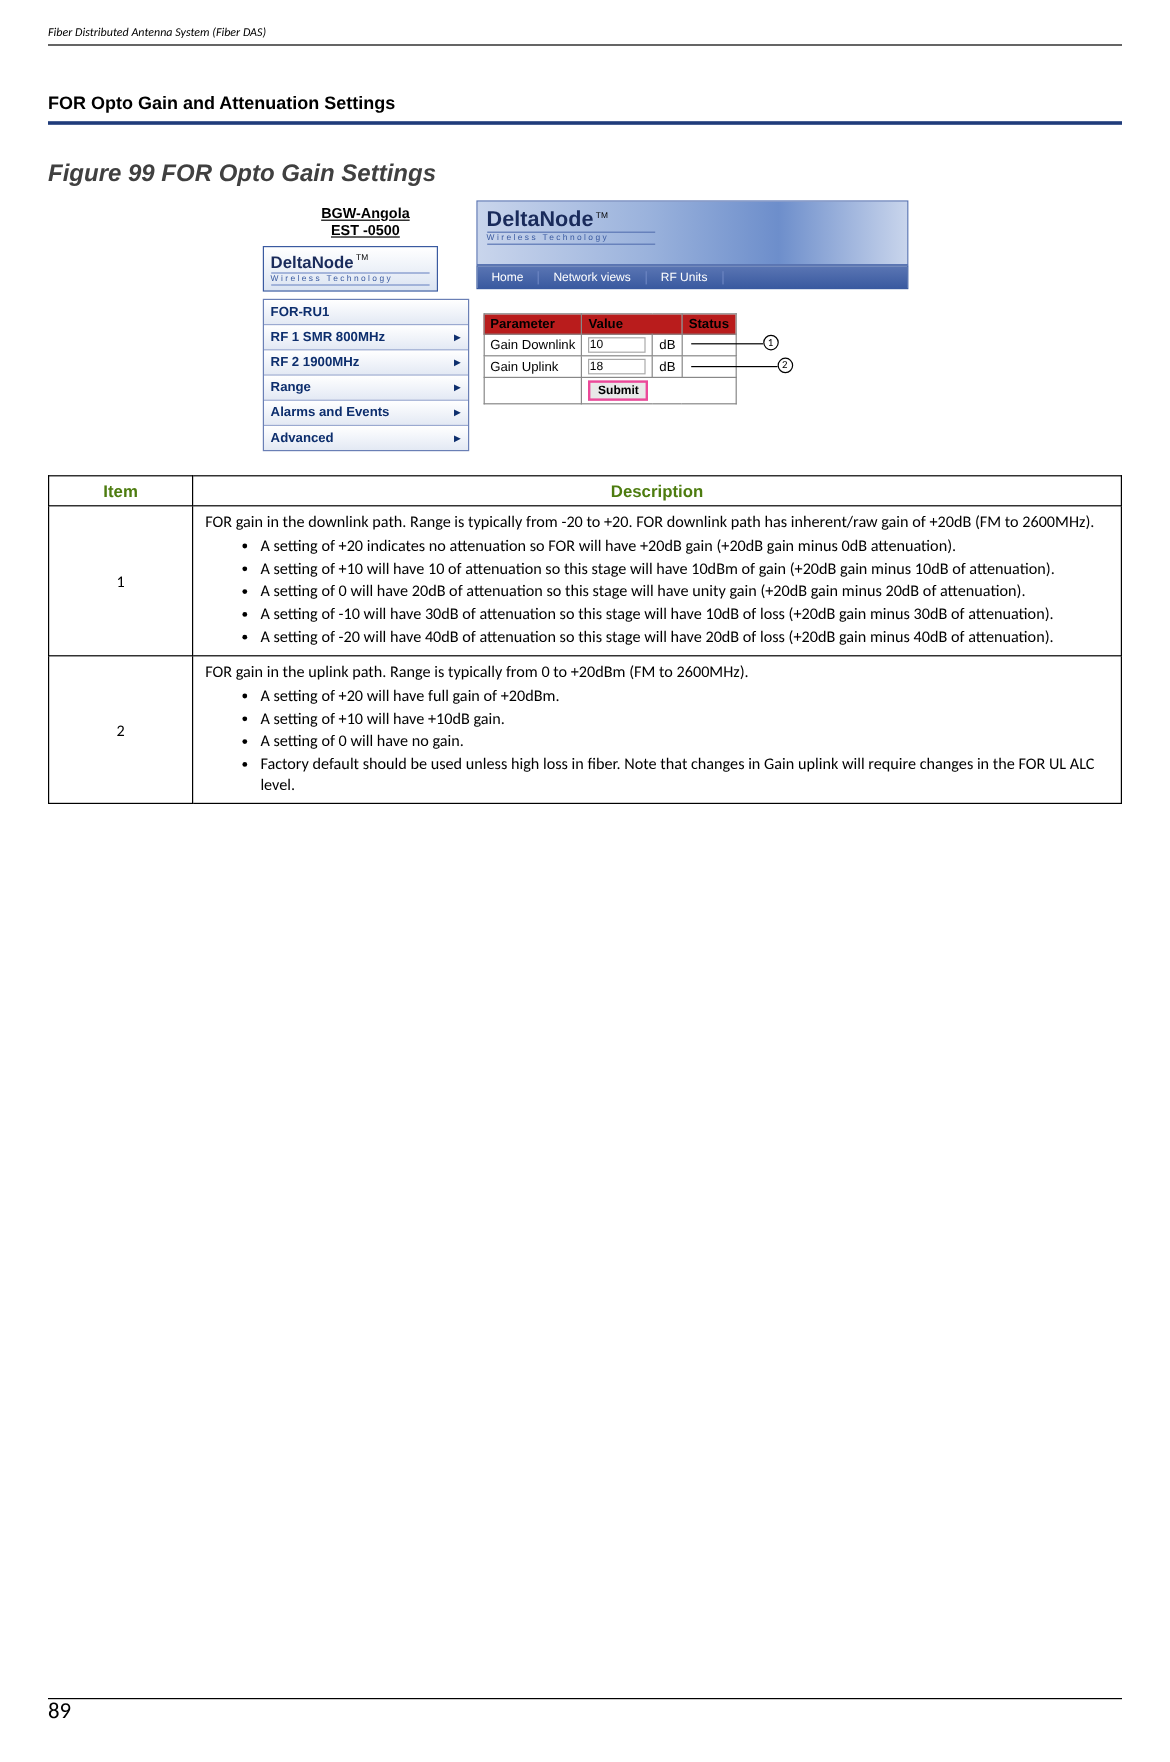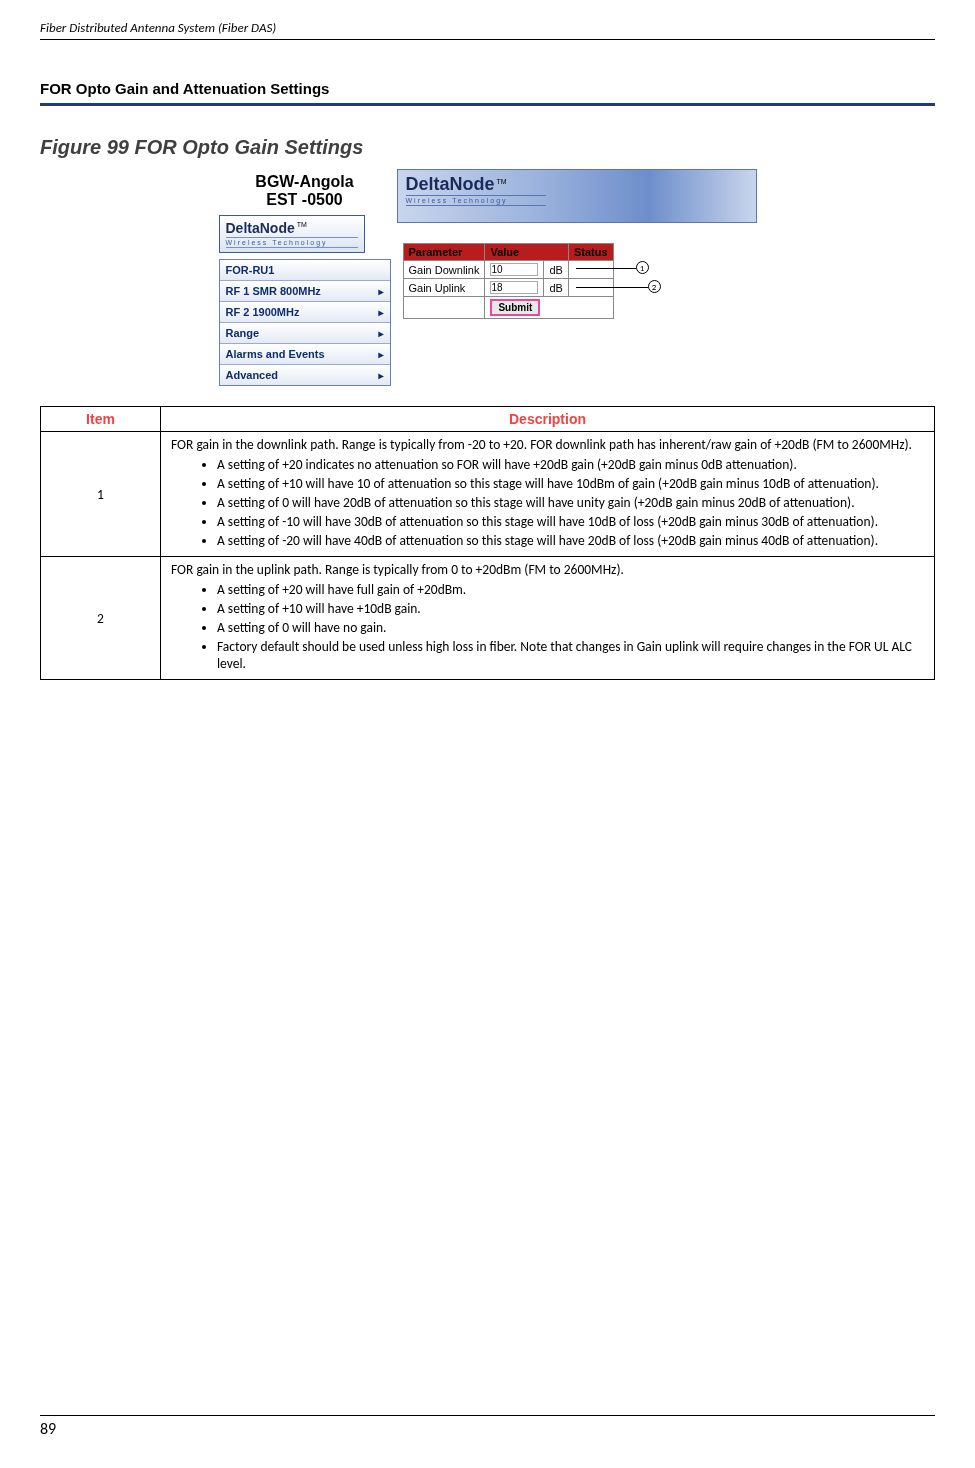--- a/index.html
+++ b/index.html
@@ -8,21 +8,21 @@
     font-size: 14px;
     color: #000;
     background: #fff;
     width: 975px;
     padding: 20px 40px 40px 40px;
     position: relative;
     min-height: 1468px;
   }
   .header-title {
     font-style: italic;
-    font-size: 13px;
+    font-size: 10px;
     font-weight: 500;
     padding-bottom: 4px;
     border-bottom: 1px solid #000;
   }
   .section-title {
     font-weight: bold;
     font-size: 15px;
     margin-top: 40px;
     padding-bottom: 6px;
     border-bottom: 3px solid #1f3b7a;
@@ -39,23 +39,24 @@
   .screenshot-area {
     display: flex;
     justify-content: center;
     margin: 10px 0 20px 0;
     gap: 6px;
   }
   .panel-col { display: flex; flex-direction: column; gap: 6px; }
   .bgw-box {
     text-align: center;
     font-weight: bold;
-    font-size: 16px;
+    font-size: 12px;
     font-family: Arial, sans-serif;
     padding-top: 4px;
+    text-decoration: underline;
   }
   .logo-box1 {
     width: 146px;
     border: 1px solid #3a5aa0;
     background: linear-gradient(#fff,#dbe4f2);
     padding: 4px 6px;
     font-family: Arial, sans-serif;
   }
   .logo-brand {
     font-size: 14px;
@@ -184,21 +185,21 @@
   .desc-table {
     width: 100%;
     border-collapse: collapse;
     margin-top: 10px;
   }
   .desc-table th {
     background: #fff;
     border: 1px solid #000;
     padding: 4px 8px;
     font-weight: bold;
-    color: #ef4444;
+    color: #4d7c0f;
     font-size: 14px;
     font-family: Arial, sans-serif;
   }
   .desc-table td {
     border: 1px solid #000;
     padding: 4px 10px;
     vertical-align: middle;
     font-size: 13.5px;
   }
   .desc-table td.num {
@@ -209,21 +210,21 @@
     list-style: disc;
     padding-left: 46px;
     margin: 2px 0;
   }
   .desc-table ul li { padding: 1px 0; }
   .desc-table .desc-intro { margin-bottom: 2px; }
   .page-num {
     position: absolute;
     bottom: 30px;
     left: 40px;
-    font-size: 16px;
+    font-size: 19px;
   }
   .page-num-rule {
     position: absolute;
     bottom: 52px;
     left: 40px;
     right: 40px;
     border-top: 1px solid #000;
   }
   .flex-row { display: flex; align-items: flex-start; }
 </style>
@@ -270,20 +271,25 @@
           <span>Advanced</span>
           <span class="chev">▸</span>
         </div>
     </div>
   </div>
 
   <div class="right-col">
     <div class="top-banner">
       <span class="brand2">DeltaNode</span><span class="tm">TM</span>
       <div class="sub2">Wireless   Technology</div>
+    </div>
+    <div class="nav-tabs">
+      <div class="tab">Home</div>
+      <div class="tab">Network views</div>
+      <div class="tab">RF Units</div>
     </div>
     <div style="height:20px;"></div>
     <div class="flex-row">
       <table class="param-table">
         <tbody>
             <tr>
           <th>Parameter</th>
           <th colspan="2">Value</th>
           <th>Status</th>
         </tr>

